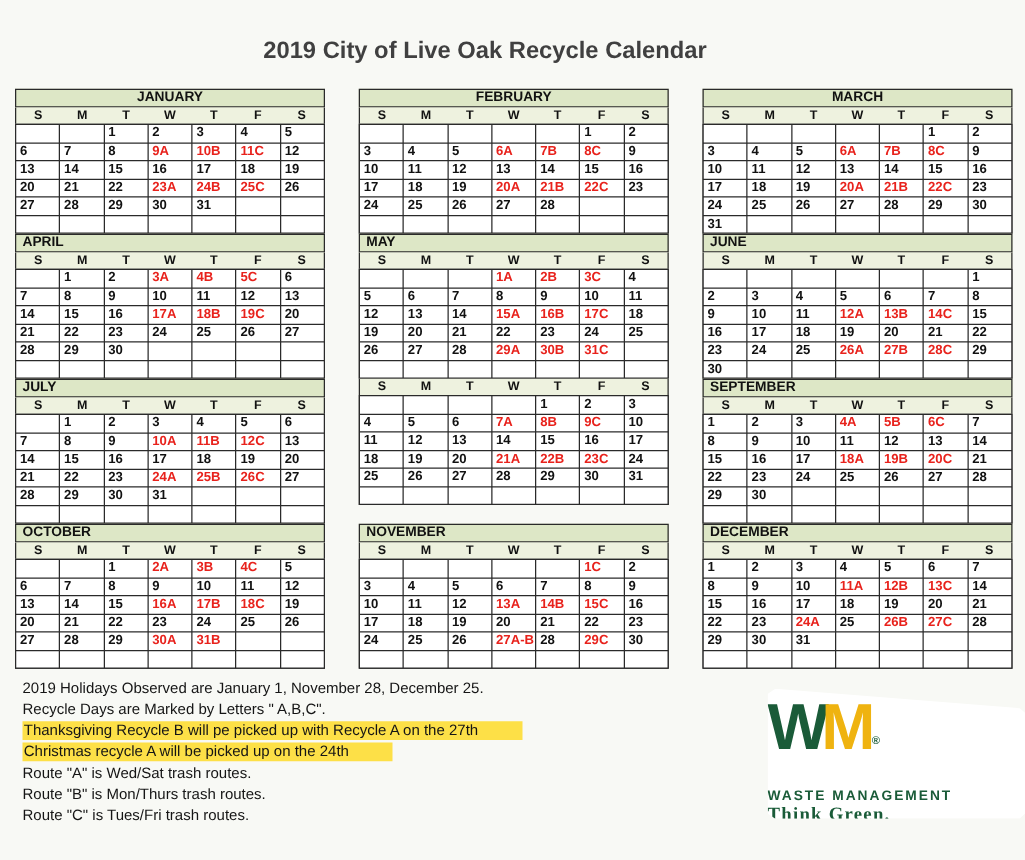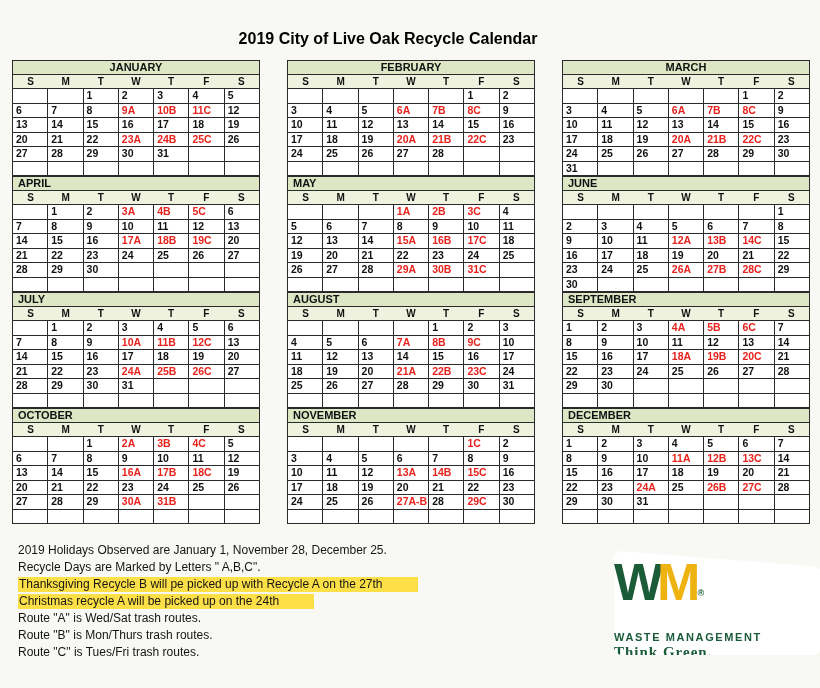--- a/index.html
+++ b/index.html
@@ -4,25 +4,25 @@
 <style>
   html,body{margin:0;padding:0;}
   body{
     width:820px;height:688px;position:relative;overflow:hidden;
     background:#f8f9f5;
     font-family:"Liberation Sans", sans-serif;
     color:#111;
   }
   .page-title{
     position:absolute;top:30px;left:0;width:776px;
-    text-align:center;font-size:16px;font-weight:bold;color:#000000;
+    text-align:center;font-size:19px;font-weight:bold;color:#404040;
     margin:0;
   }
   #calendar-grid{
-    position:absolute;left:12px;top:60px;
+    position:absolute;left:12px;top:71px;
     display:grid;
     grid-template-columns:248px 248px 248px;
     column-gap:27px;row-gap:0;
   }
   .month-block{width:248px;}
   .month-name{
     height:13px;line-height:13px;
     background:#dde7c6;
     border:1px solid #2a2a2a;border-bottom:1px solid #2a2a2a;
     font-size:11px;font-weight:bold;
@@ -468,21 +468,20 @@
         <div class="day-cell"></div>
         <div class="day-cell"></div>
         <div class="day-cell"></div>
         <div class="day-cell"></div>
         <div class="day-cell"></div>
         <div class="day-cell"></div>
         <div class="day-cell"></div>
       </div>
     </div>
     <div class="month-block">
-      <div class="month-name">AUGUST</div>
       <div class="weekday-row">
         <div class="weekday-cell">S</div>
         <div class="weekday-cell">M</div>
         <div class="weekday-cell">T</div>
         <div class="weekday-cell">W</div>
         <div class="weekday-cell">T</div>
         <div class="weekday-cell">F</div>
         <div class="weekday-cell">S</div>
       </div>
       <div class="days-grid">

